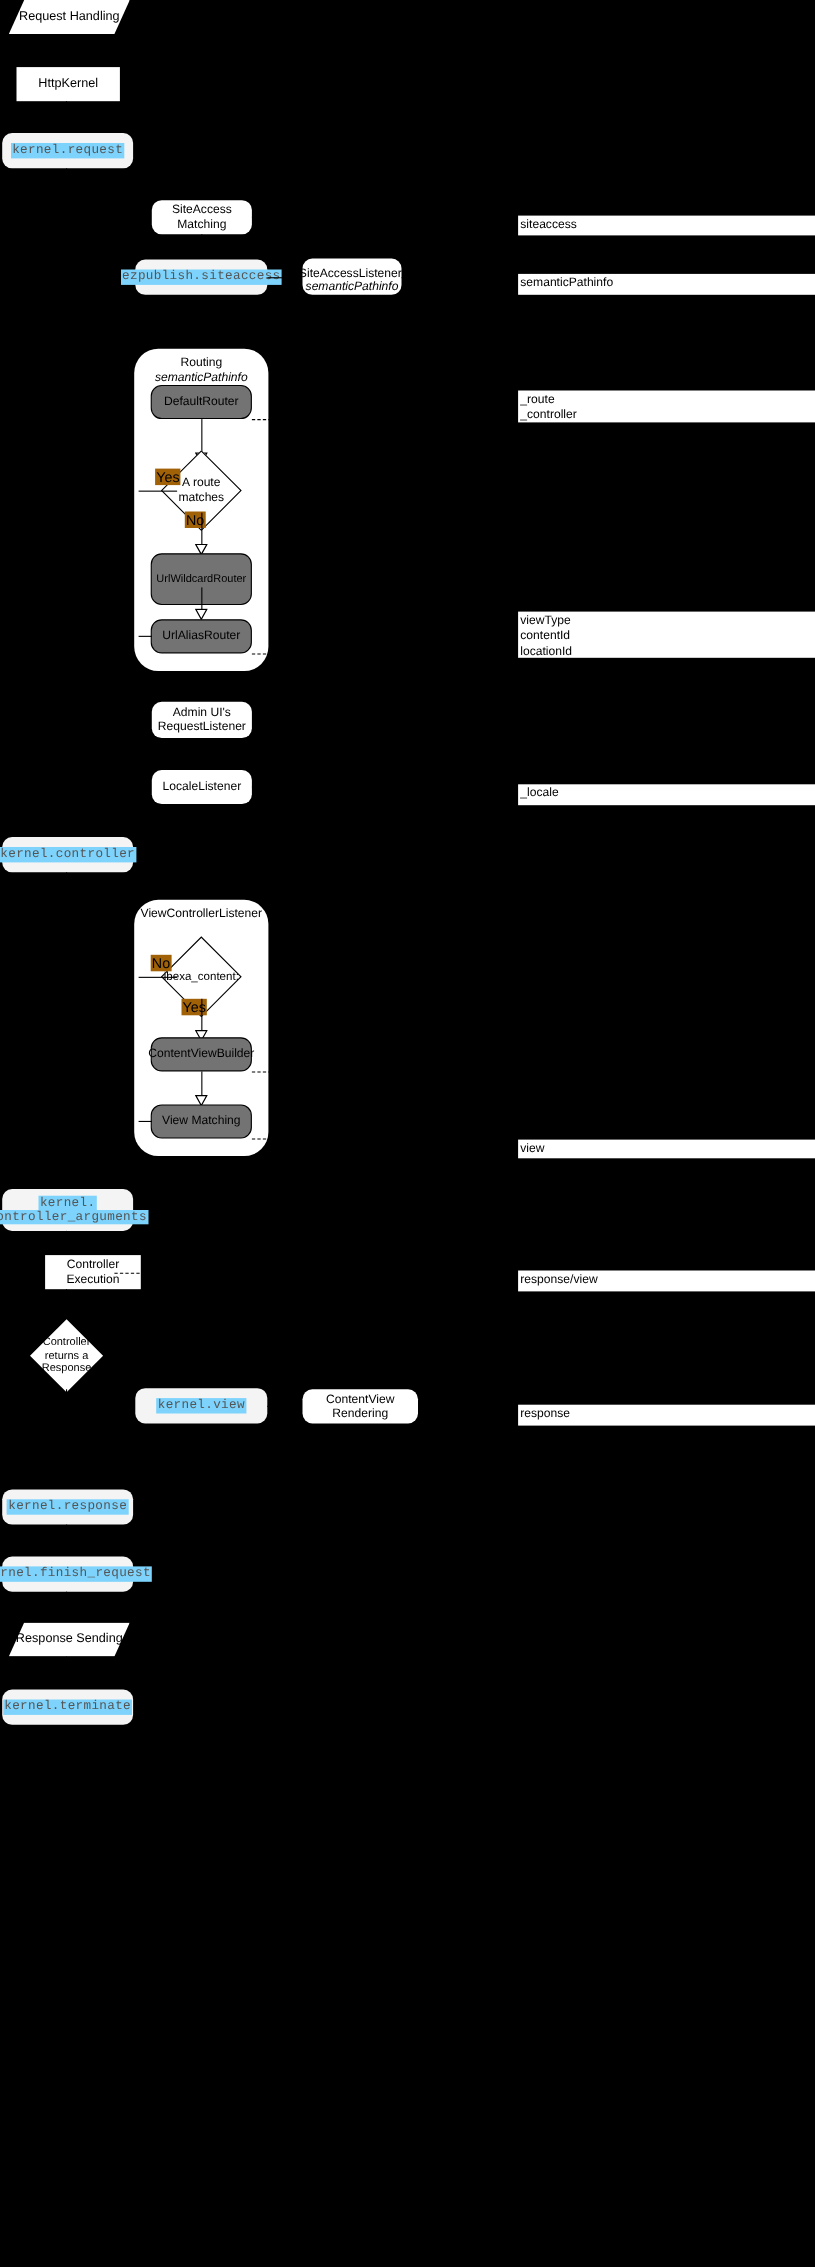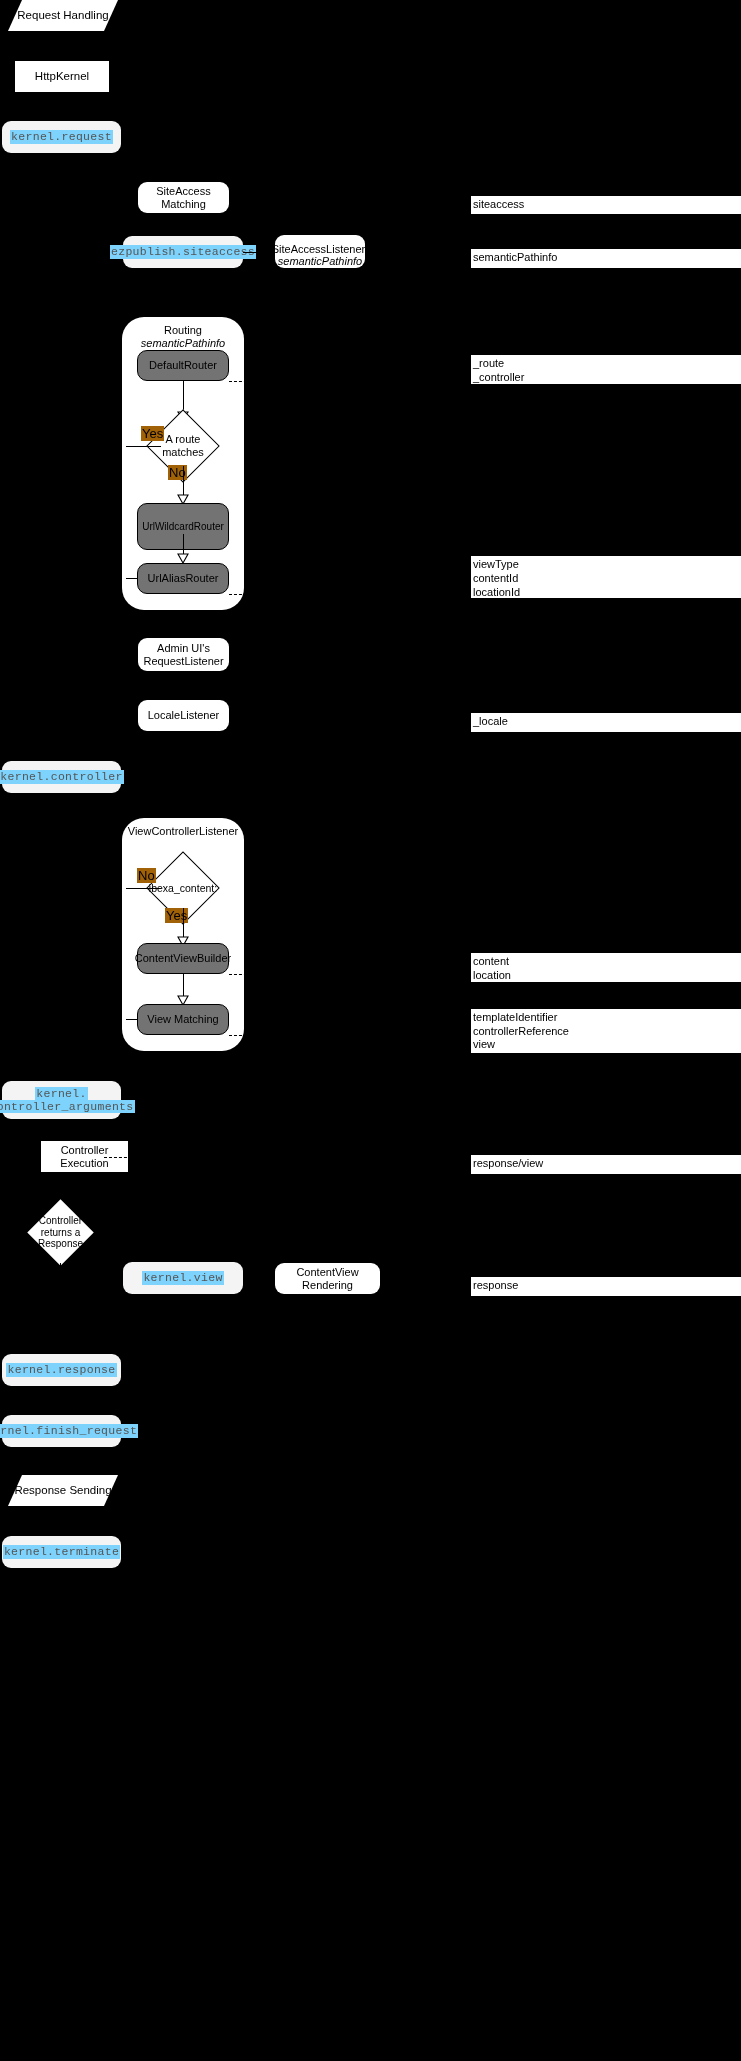--- a/index.html
+++ b/index.html
@@ -221,41 +221,33 @@
   <div class="arrowo" style="left:177px;top:936px;">
     <svg width="12" height="11" viewBox="0 0 12 11">
         <path d="M1 1 L11 1 L6 10 Z" fill="#fff" stroke="#000" stroke-width="1.1"></path>
       </svg>
   </div>
 
   <div class="node orect" style="left:137px;top:943px;width:92px;height:31px;font-size:11px;">
     <span>ContentViewBuilder</span>
   </div>
   <div class="dashline" style="left:229px;top:974px;width:242px;"></div>
-  <div class="attr" style="left:471px;top:953px;width:270px;height:29px;">
-    <div>content</div>
-    <div>location</div>
-  </div>
 
   <div class="edge vline" style="left:182.5px;top:974px;height:26px;"></div>
   <div class="arrowo" style="left:177px;top:995px;">
     <svg width="12" height="11" viewBox="0 0 12 11">
         <path d="M1 1 L11 1 L6 10 Z" fill="#fff" stroke="#000" stroke-width="1.1"></path>
       </svg>
   </div>
 
   <div class="node orect" style="left:137px;top:1004px;width:92px;height:31px;font-size:11px;">
     <span>View Matching</span>
   </div>
   <div class="edge hline" style="left:126px;top:1019px;width:12px;"></div>
   <div class="dashline" style="left:229px;top:1035px;width:242px;"></div>
-  <div class="attr" style="left:471px;top:1009px;width:270px;height:29px;">
-    <div>templateIdentifier</div>
-    <div>controllerReference</div>
-  </div>
   <div class="attr" style="left:471px;top:1036px;width:270px;height:17px;">
     <div>view</div>
   </div>
 
   <div class="edge vline" style="left:60px;top:888px;height:193px;"></div>
 
   <div class="node event" style="left:2px;top:1081px;width:119px;height:38px;flex-direction:column;">
     <span>kernel.</span>
     <span>controller_arguments</span>
   </div>

